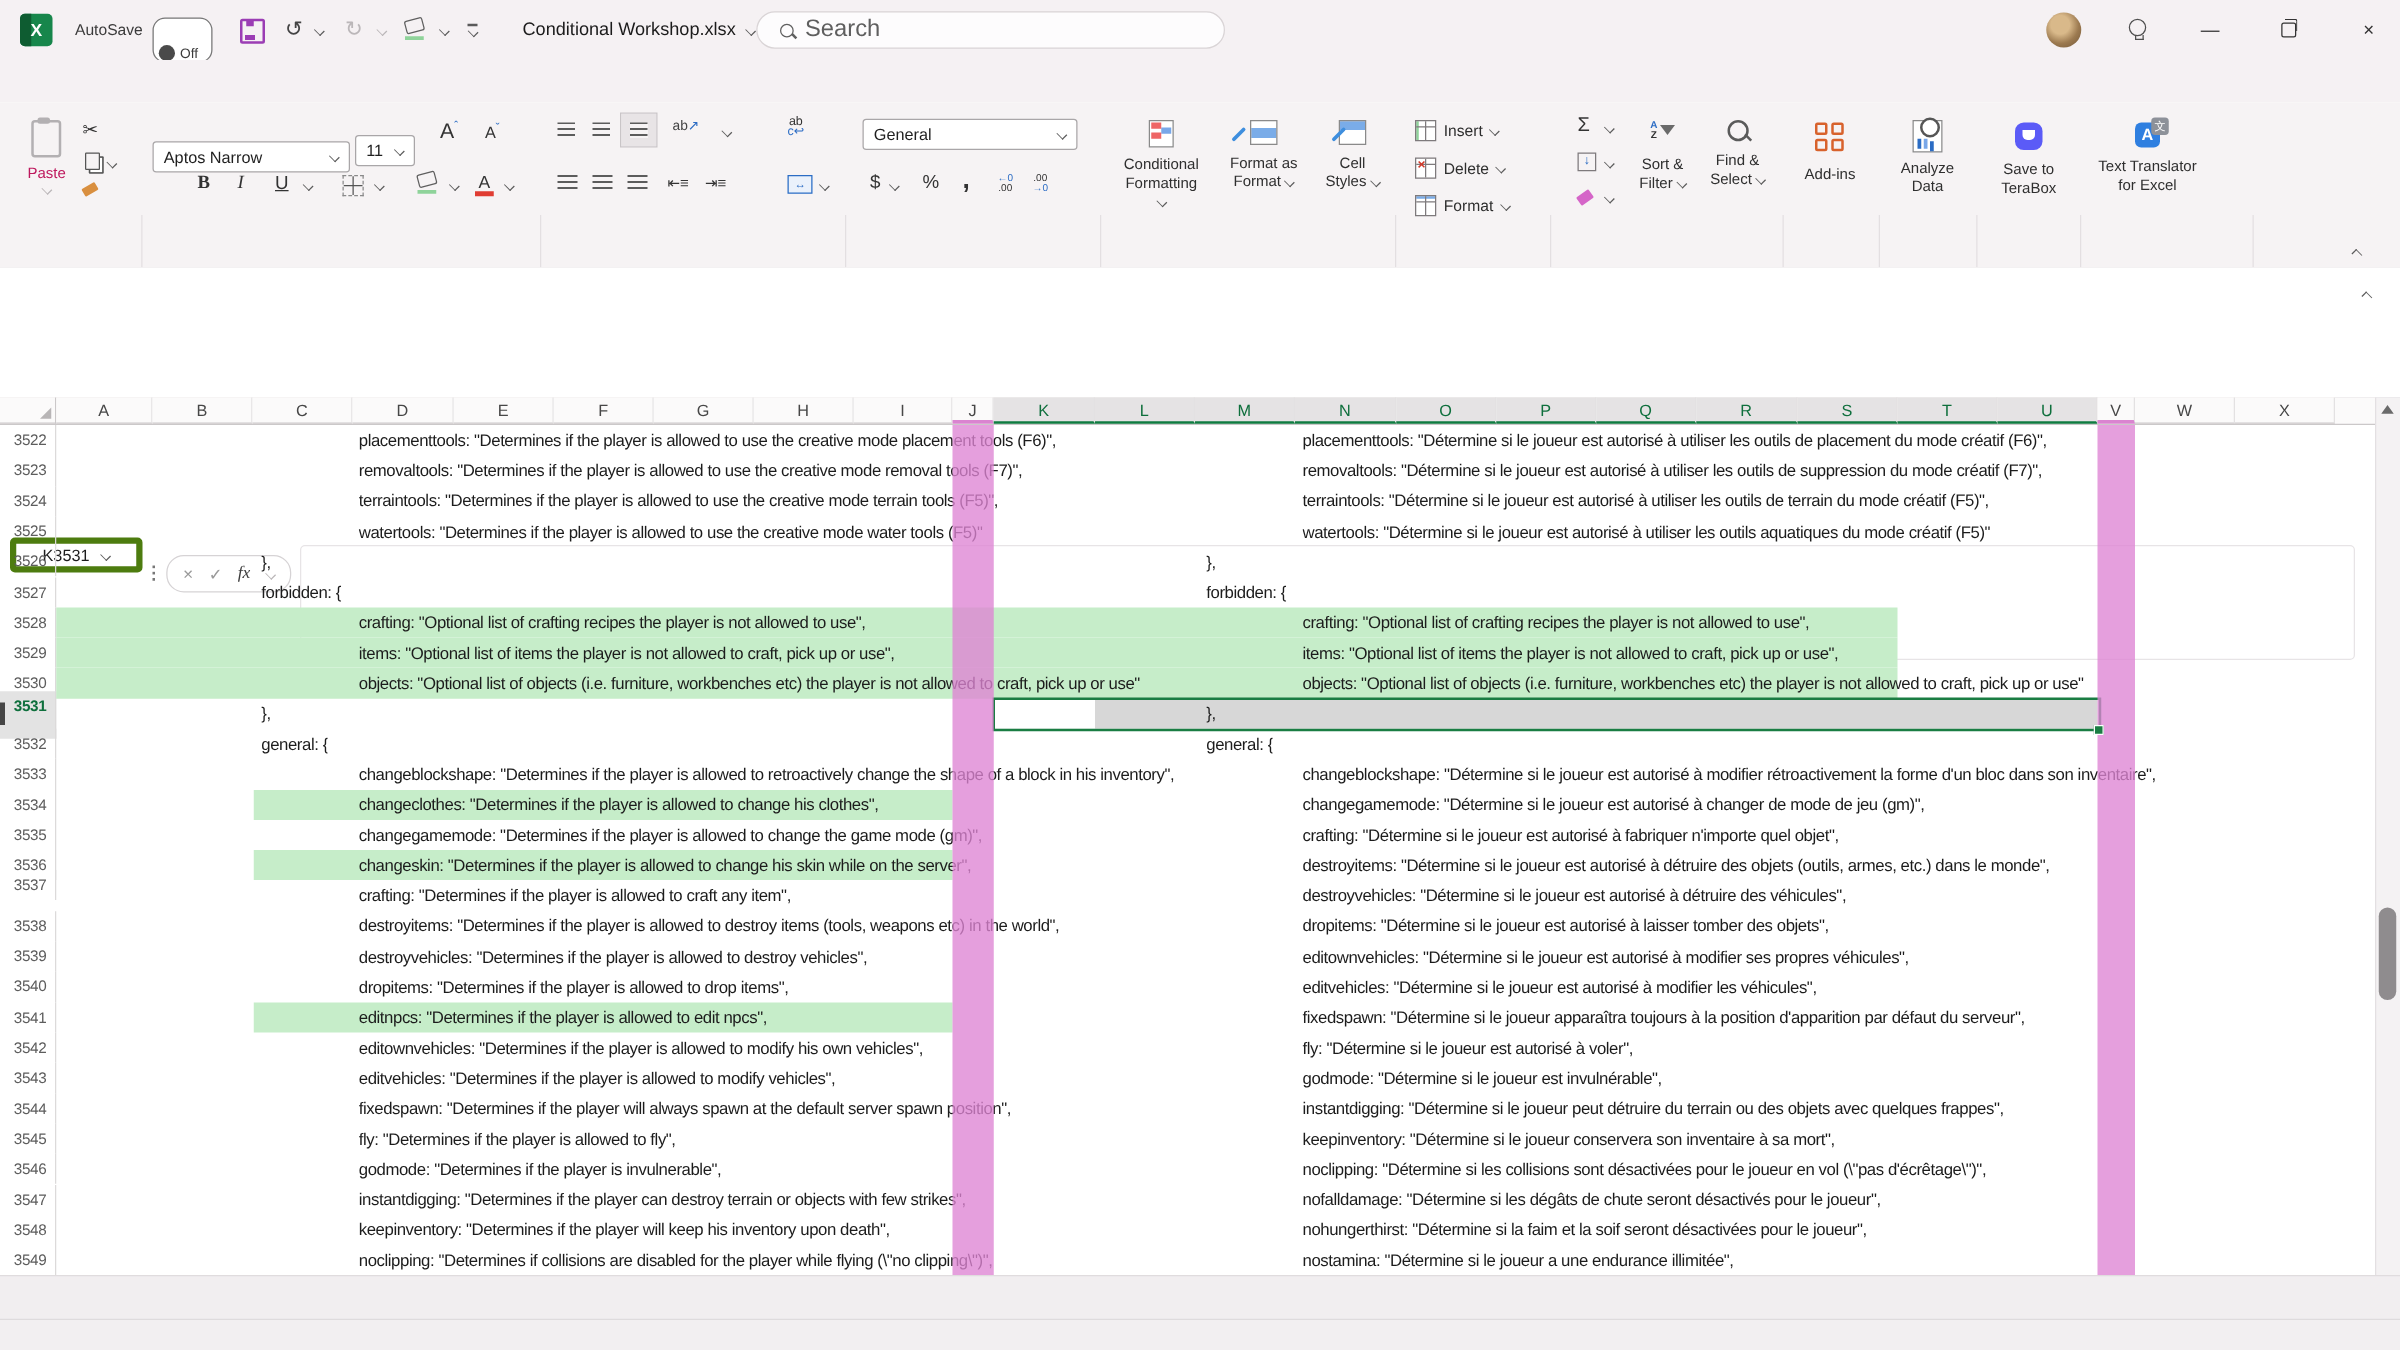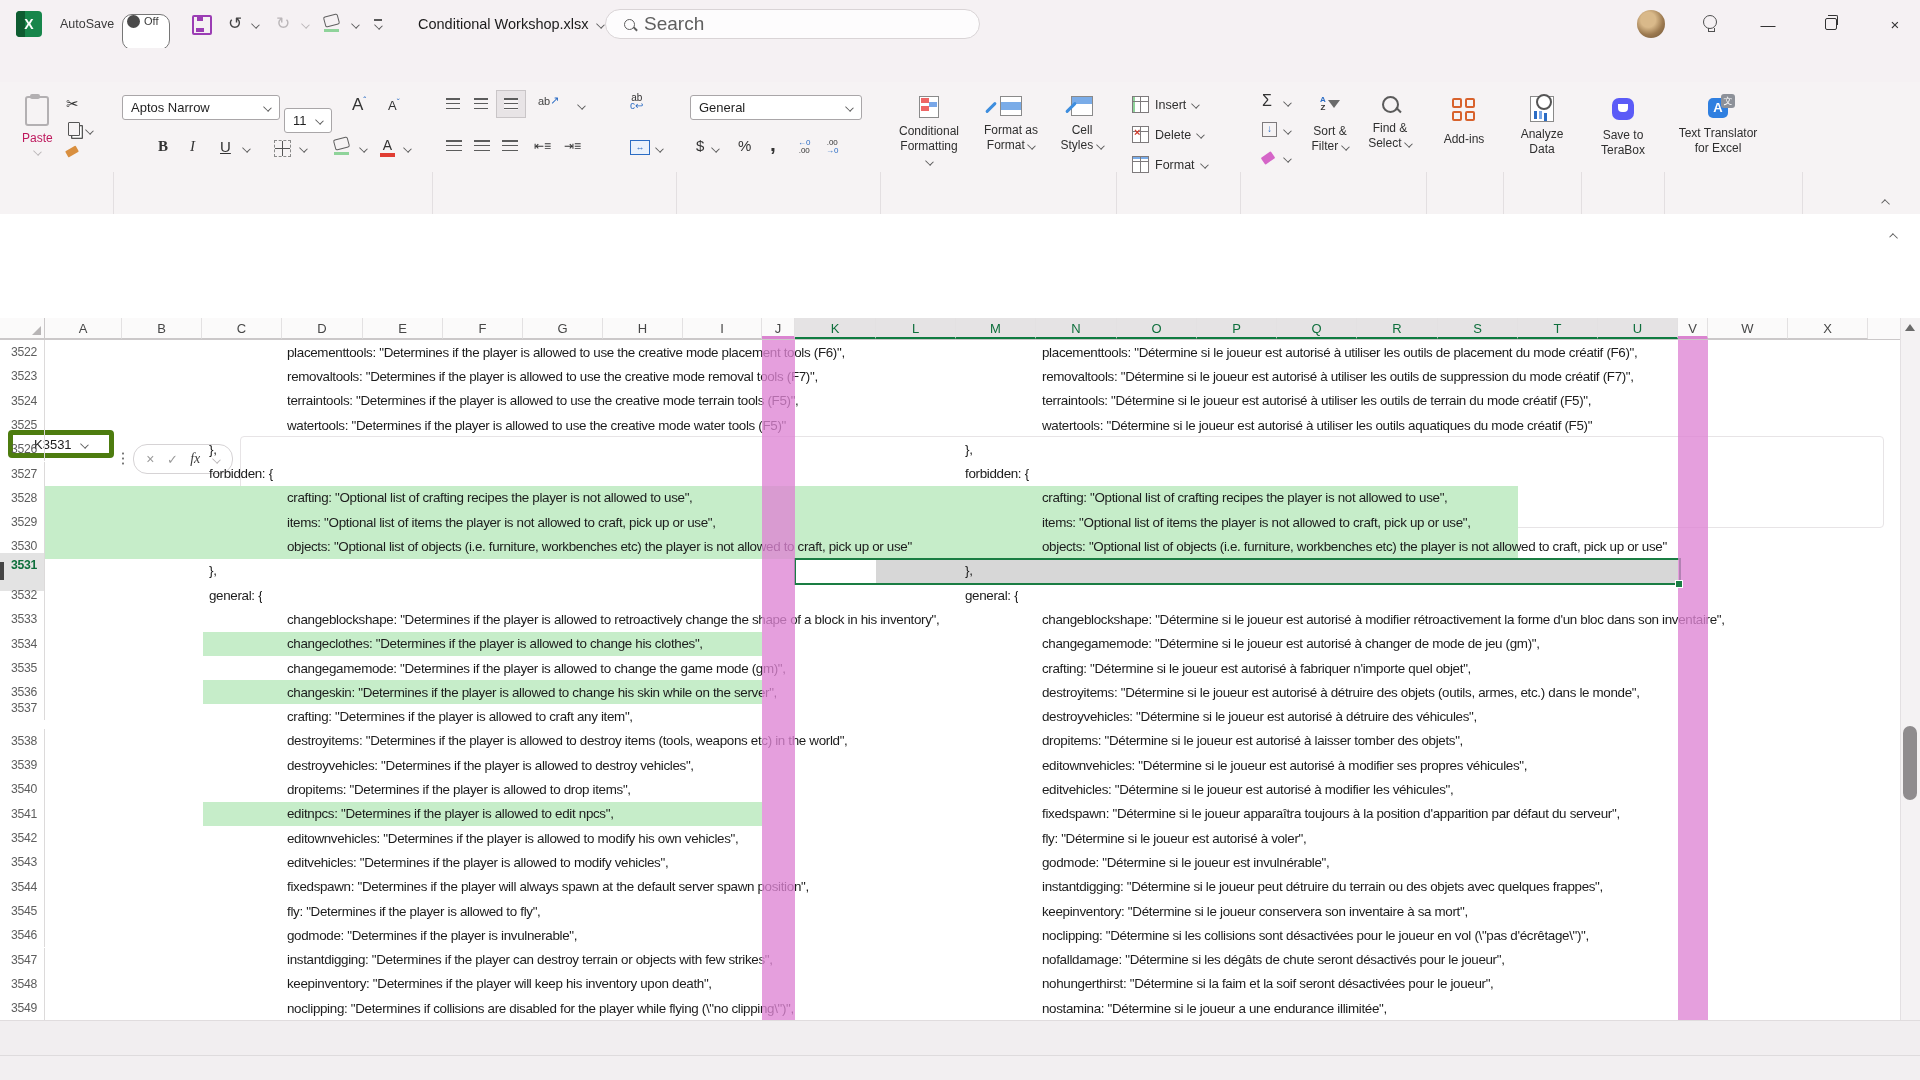--- a/index.html
+++ b/index.html
@@ -8,21 +8,21 @@
   .abs{position:absolute}
   .cv{display:inline-block;width:6px;height:6px;border-right:1.4px solid #5a5a5a;border-bottom:1.4px solid #5a5a5a;transform:rotate(45deg) scale(1,.75)}
   .cv.up{transform:rotate(225deg) scale(1,.75)}
   .cv.dim{border-color:#b9b5b7}
   
   #titlebar{left:0;top:0;width:1920px;height:48px;background:#f5f1f3}
   .xlogo{left:16px;top:11px;width:26px;height:26px;border-radius:4px;background:#17864b}
   .xlogo .strip{position:absolute;left:0;top:0;width:9px;height:26px;border-radius:4px 0 0 4px;background:#0e5c31}
   .xlogo .x{position:absolute;left:0;top:0;width:26px;height:26px;text-align:center;line-height:26px;color:#fff;font-weight:bold;font-size:14px}
   .qat{top:0;height:48px;display:flex;align-items:center;font-size:12.5px;color:#3b3b3b}
-  .toggle{width:48px;height:36px;border:1px solid #767676;border-radius:10px;background:#fff;display:flex;align-items:flex-start;padding:0 4px;gap:4px;box-sizing:border-box}
+  .toggle{width:48px;height:36px;border:1px solid #767676;border-radius:10px;background:#fff;display:flex;align-items:flex-end;padding:0 4px;gap:4px;box-sizing:border-box}
   .knob{width:13px;height:13px;border-radius:50%;background:#4a4a4a}
   .savefloppy{width:16px;height:16px;border:2px solid #9b3db4;border-radius:2px;position:relative}
   .savefloppy:before{content:"";position:absolute;left:3px;top:-1px;width:6px;height:5px;background:#9b3db4}
   .savefloppy:after{content:"";position:absolute;left:2px;bottom:1px;width:8px;height:4px;background:#9b3db4}
   .undoredo{font-size:17px;line-height:1;color:#444}
   .disabled{color:#bbb7b9}
   .fillic{width:13px;height:9px;border:1.5px solid #5f5f5f;transform:rotate(-15deg);border-radius:2px;position:relative}
   .greenbar{width:15px;height:3px;background:#8fd39a;margin-top:3px}
   .qatmore{display:flex;flex-direction:column;align-items:center;gap:2px}
   .qatmore .bar{width:8px;height:1.5px;background:#5a5a5a}
@@ -196,21 +196,21 @@
         <div style="position:absolute;left:3px;top:-4px;width:10px;height:5px;background:#b3b0b2;border-radius:2px"></div>
       </div>
     <span style="margin-top:5px">Paste</span>
       <span class="cv dim" style="margin-top:2px"></span>
   </div>
   <div class="abs ric" style="left:66px;top:13px">✂</div>
   <div class="abs" style="left:68px;top:40px;width:10px;height:12px;border:1.3px solid #555;border-radius:1px;box-shadow:3px 3px 0 -1.3px #fff,3px 3px 0 0 #555"></div>
   <div class="abs cv" style="left:86px;top:45px"></div>
   <div class="abs" style="left:66px;top:66px;width:12px;height:7px;background:#d98f3f;border-radius:1px;transform:rotate(-30deg)"></div>
 
-  <div class="abs inputbox" style="left:122px;top:13px;width:158px">
+  <div class="abs inputbox" style="left:122px;top:31px;width:158px">
       <span>Aptos Narrow</span>
       <span class="cv"></span>
     </div>
   <div class="abs inputbox" style="left:284px;top:26px;width:48px">
       <span>11</span>
       <span class="cv"></span>
     </div>
   <div class="abs ric" style="left:352px;top:13px;font-size:17px">
       <span>A</span>
       <span style="font-size:9px;color:#2b6cc4;margin-top:-10px">ˆ</span>

